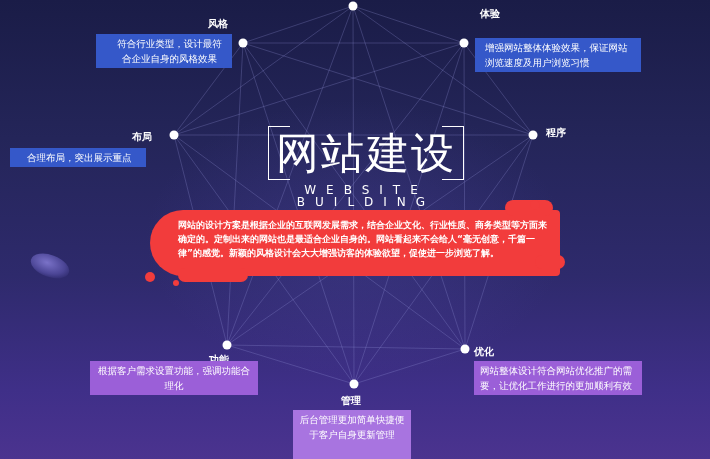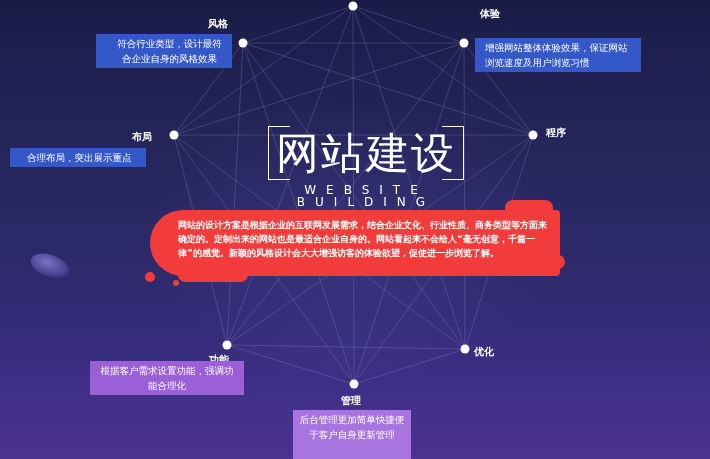--- a/index.html
+++ b/index.html
@@ -139,19 +139,20 @@
 
   <div class="node-label" style="left:480px; top:8px;">体验</div>
   <div class="desc blue" style="left:475px; top:27px; width:166px; height:34px; padding-left:10px;margin-top:11px;">增强网站整体体验效果，保证网站浏览速度及用户浏览习惯</div>
 
   <div class="node-label" style="left:132px; top:131px;">布局</div>
   <div class="desc blue" style="left:10px; top:148px; width:136px; height:19px;">合理布局，突出展示重点</div>
 
   <div class="node-label" style="left:546px; top:127px;">程序</div>
 
   <div class="node-label" style="left:209px; top:346px;margin-top:8px;">功能</div>
-  <div class="desc purple center-text" style="left:90px; top:361px; width:154px; height:34px;">根据客户需求设置功能，强调功能合理化</div>
+  <div class="desc purple center-text" style="left:90px; top:361px; width:168px; height:34px;">根据客户需求设置功能，强调功能合理化</div>
 
   <div class="node-label" style="left:474px; top:346px;">优化</div>
+  <div class="desc purple" style="left:474px; top:361px; width:168px; height:34px;">网站整体设计符合网站优化推广的需要，让优化工作进行的更加顺利有效</div>
 
   <div class="node-label" style="left:341px; top:395px;">管理</div>
   <div class="desc violet center-text" style="left:293px; top:410px; width:118px; height:49px;">后台管理更加简单快捷便于客户自身更新管理</div>
 </div>
 
 </body></html>

